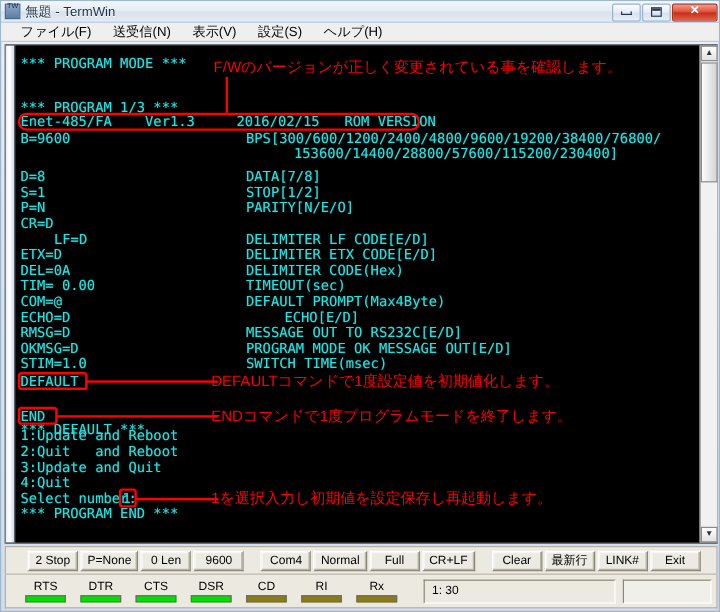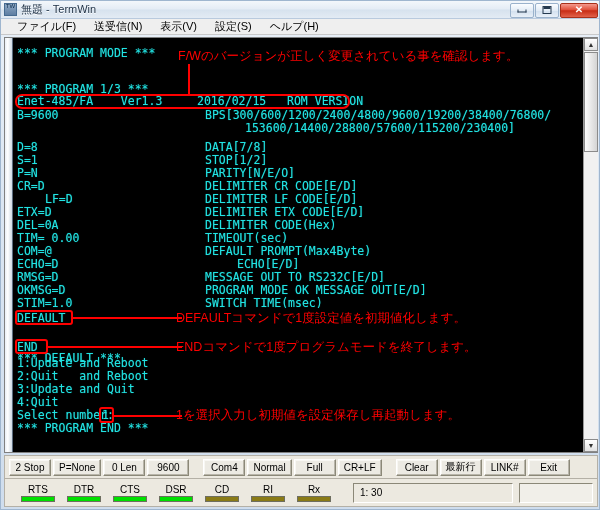--- a/index.html
+++ b/index.html
@@ -176,21 +176,21 @@
   .rline.v { width: 2px; }
 
   
   .btnbar {
     position: absolute;
     left: 3px; top: 454px;
     width: 594px; height: 24px;
     background: #ece9e0;
     border: 1px solid #b4b0a6;
     display: flex; align-items: center;
-    padding-left: 4px;
+    padding-left: 18px;
   }
   .tbtn {
     height: 17px;
     min-width: 42px;
     margin-right: 2px;
     background: #eceae3;
     border: 1px solid;
     border-color: #ffffff #8b8878 #8b8878 #ffffff;
     box-shadow: inset -1px -1px 0 #b8b5aa, inset 1px 1px 0 #f8f7f3;
     font-size: 10px; color: #000;
@@ -290,21 +290,20 @@
       <div class="tline col-l" style="top:104px;">D=8</div>
       <div class="tline col-r" style="top:104px;">DATA[7/8]</div>
 
       <div class="tline col-l" style="top:117px;">S=1</div>
       <div class="tline col-r" style="top:117px;">STOP[1/2]</div>
 
       <div class="tline col-l" style="top:130px;">P=N</div>
       <div class="tline col-r" style="top:130px;">PARITY[N/E/O]</div>
 
       <div class="tline col-l" style="top:143px;">CR=D</div>
-      <div class="tline col-r" style="top:143px;">DELIMITER CR CODE[E/D]</div>
 
       <div class="tline col-l" style="top:156px;margin-left:28px;">LF=D</div>
       <div class="tline col-r" style="top:156px;">DELIMITER LF CODE[E/D]</div>
 
       <div class="tline col-l" style="top:169px;">ETX=D</div>
       <div class="tline col-r" style="top:169px;">DELIMITER ETX CODE[E/D]</div>
 
       <div class="tline col-l" style="top:182px;">DEL=0A</div>
       <div class="tline col-r" style="top:182px;">DELIMITER CODE(Hex)</div>
 

